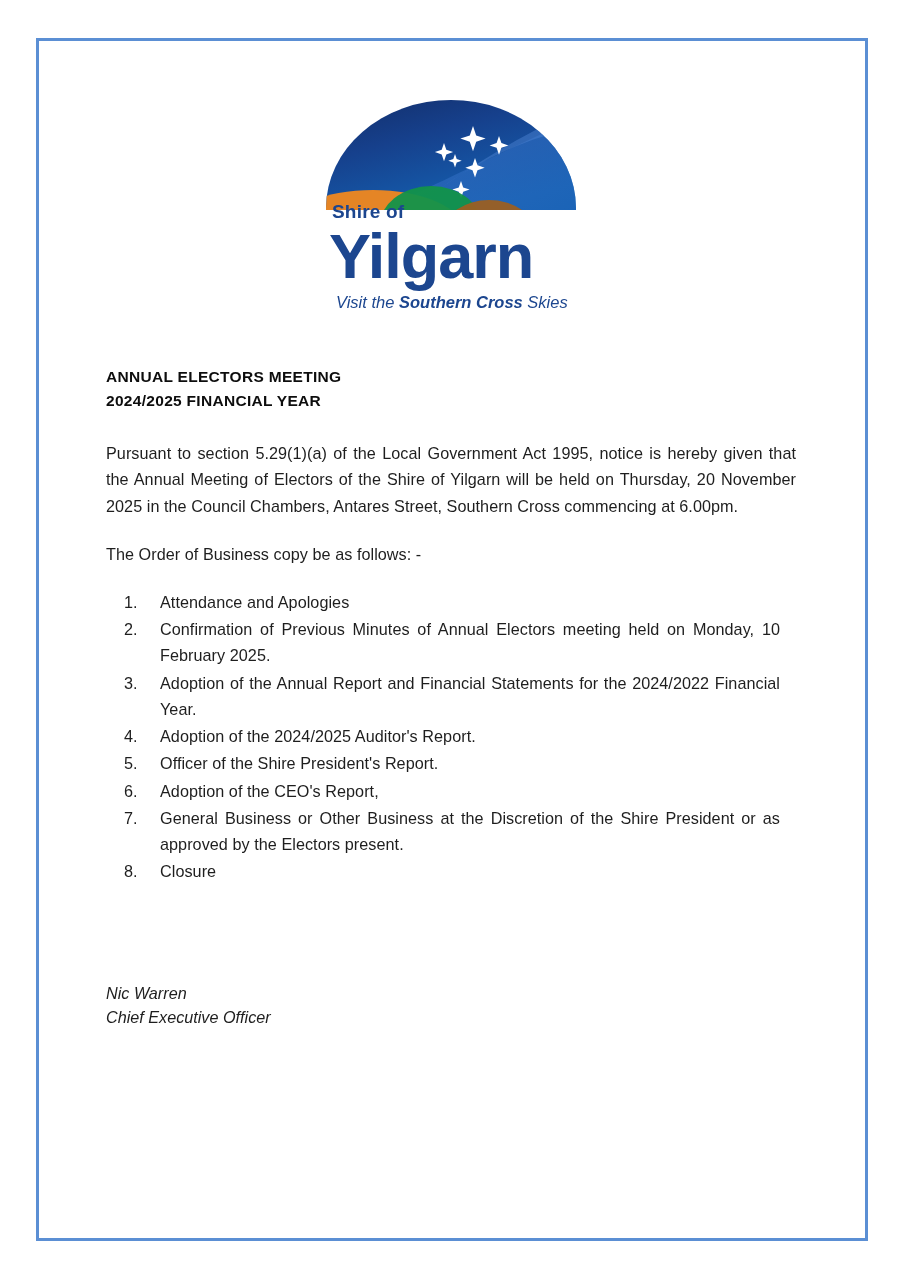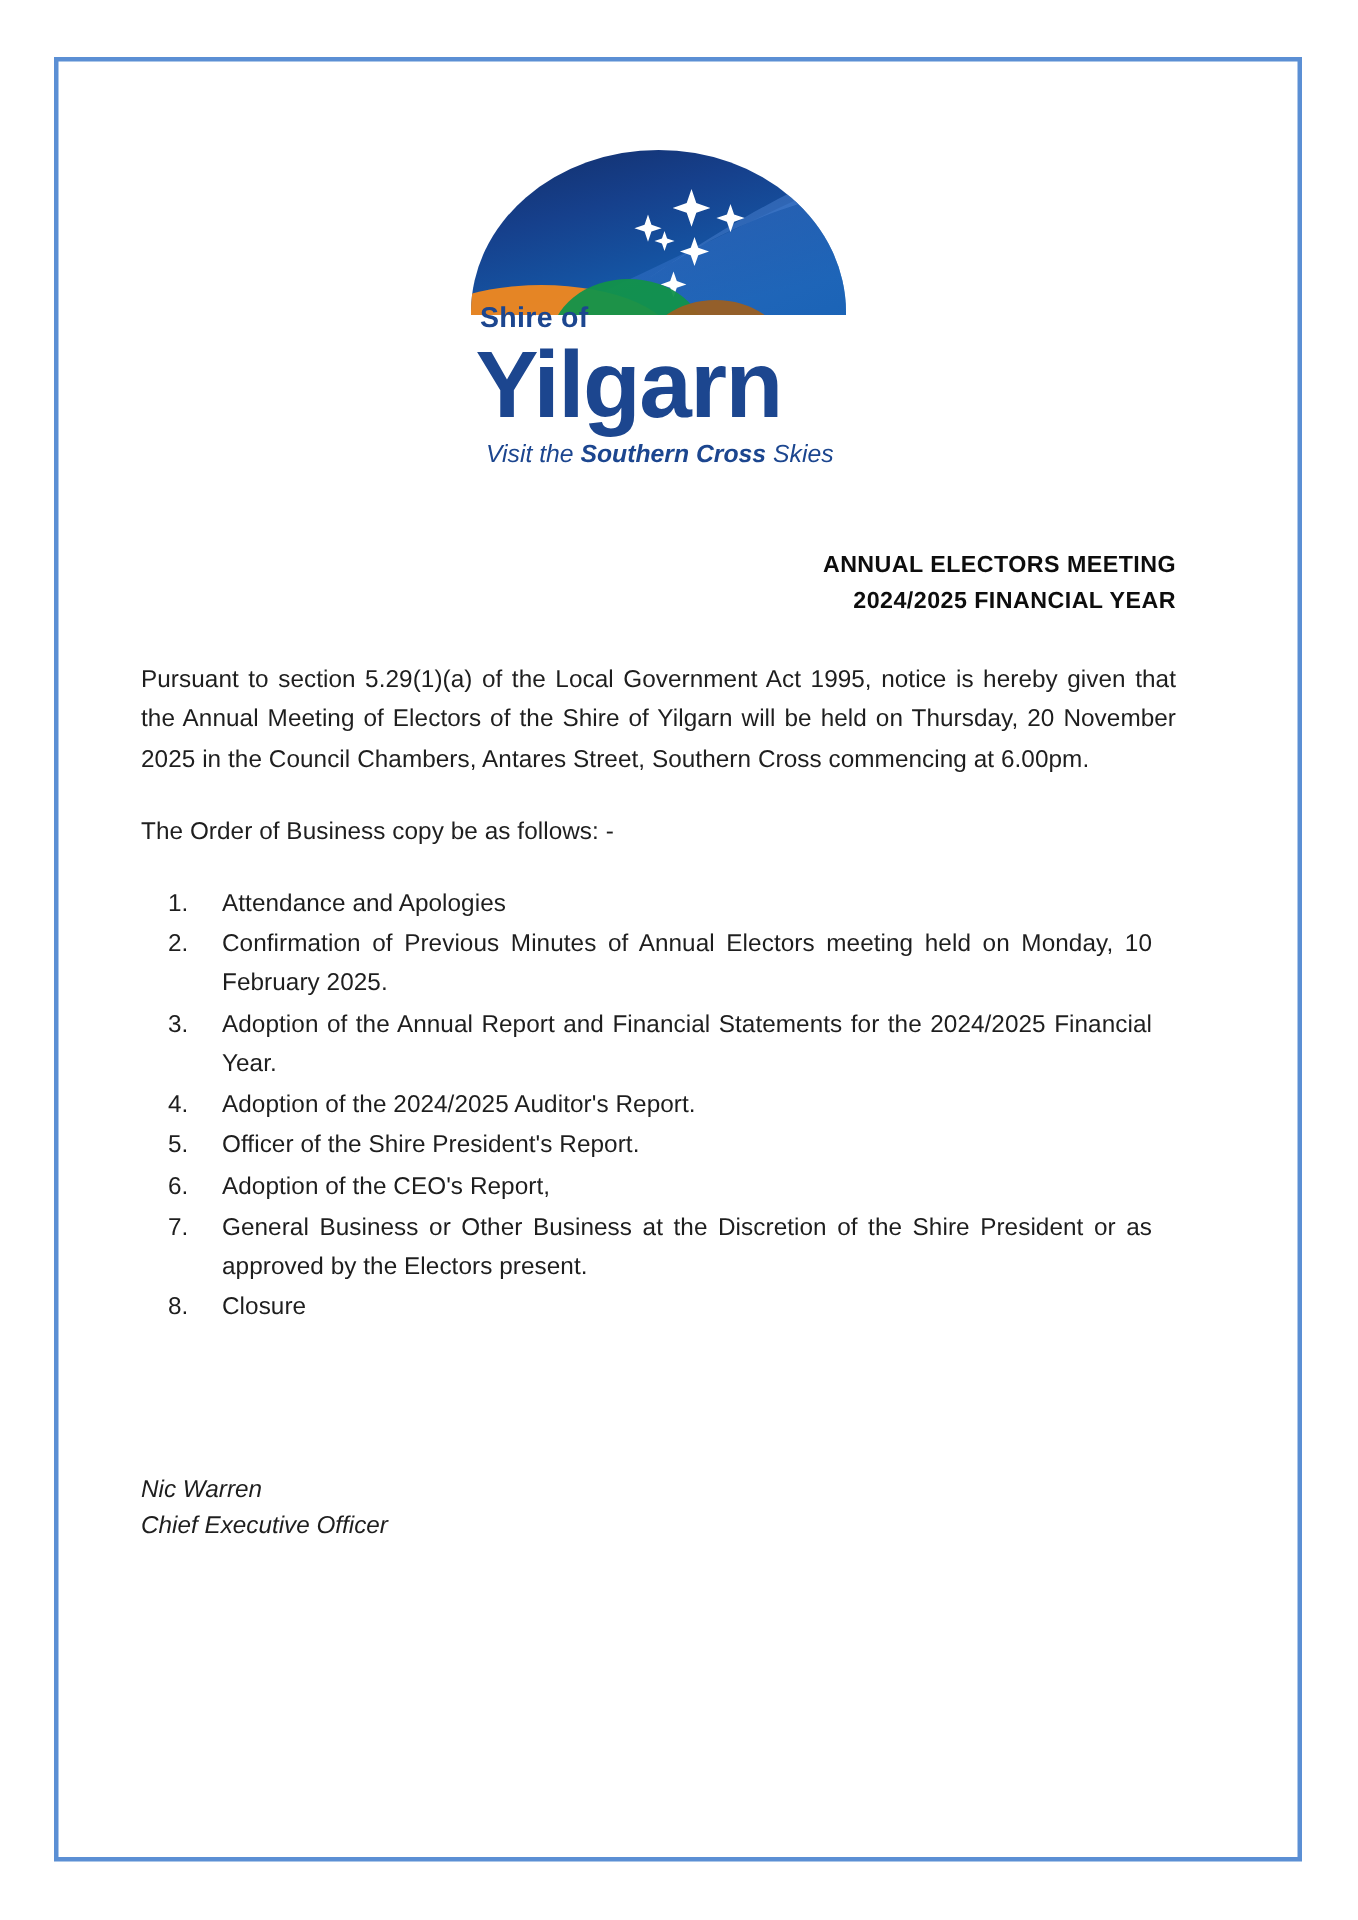--- a/index.html
+++ b/index.html
@@ -25,40 +25,40 @@
     left: 36px;
     top: 38px;
     width: 832px;
     height: 1203px;
     border: 3px solid #5b8fd4;
     box-sizing: border-box;
     pointer-events: none;
   }
   .content {
     position: absolute;
-    left: 94px;
+    left: 106px;
     top: 60px;
     width: 690px;
   }
 
   
   .logo-block {
     width: 260px;
     margin: 28px auto 0 auto;
     position: relative;
   }
   .logo-svg {
     display: block;
     width: 260px;
     height: 235px;
   }
 
   
   .doc-title {
-    text-align: right;
+    text-align: left;
     margin-top: 42px;
     font-weight: bold;
     font-size: 15.5px;
     letter-spacing: 0.3px;
     line-height: 1.55;
     color: #0d0d0d;
   }
   .doc-title .line2 { display: block; }
 
   
@@ -185,21 +185,21 @@
 
     <div class="body-text">
 
       <p class="para">Pursuant to section 5.29(1)(a) of the Local Government Act 1995, notice is hereby given that the Annual Meeting of Electors of the Shire of Yilgarn will be held on Thursday, 20 November 2025 in the Council Chambers, Antares Street, Southern Cross commencing at 6.00pm.</p>
 
       <p class="para para-left">The Order of Business copy be as follows: -</p>
 
       <ol class="order-list">
         <li class="nojustify">Attendance and Apologies</li>
         <li>Confirmation of Previous Minutes of Annual Electors meeting held on Monday, 10 February 2025.</li>
-        <li>Adoption of the Annual Report and Financial Statements for the 2024/2025 Financial Year.</li>
+        <li>Adoption of the Annual Report and Financial Statements for the 2024/2022 Financial Year.</li>
         <li class="nojustify">Adoption of the 2024/2025 Auditor's Report.</li>
         <li class="nojustify">Officer of the Shire President's Report.</li>
         <li class="nojustify">Adoption of the CEO's Report,</li>
         <li>General Business or Other Business at the Discretion of the Shire President or as approved by the Electors present.</li>
         <li class="nojustify">Closure</li>
       </ol>
 
     </div>
 
     <div class="signature">

